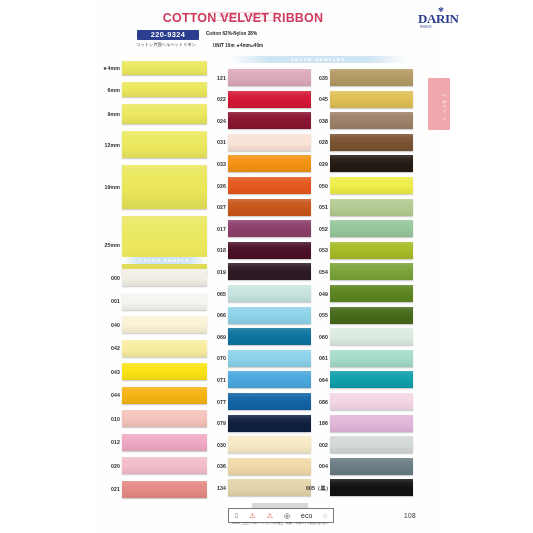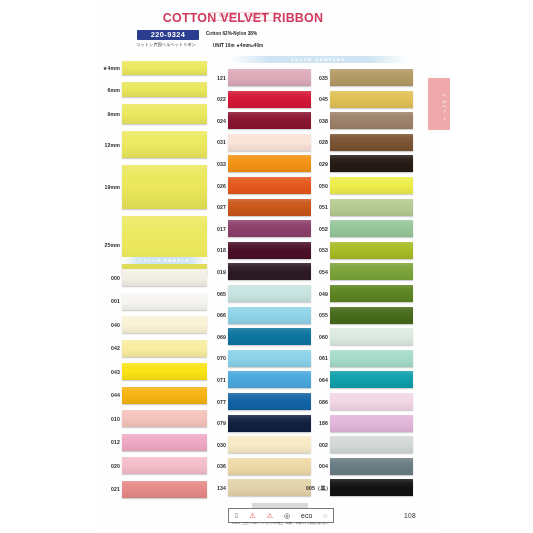--- a/index.html
+++ b/index.html
@@ -183,20 +183,25 @@
   <div class="hdr-banner">
     <span>VELVET RIBBON</span>
   </div>
   <div class="hdr-title">COTTON VELVET RIBBON</div>
 
   <div class="code-box">220-9324</div>
   <div class="code-jp">コットン片面ベルベットリボン</div>
   <div class="spec1">Cotton 62%-Nylon 38%</div>
   <div class="spec2">UNIT 10m  ★4mm⌀40m</div>
 
+  <div class="logo">
+    <div class="logo-star">✾</div>
+    <div class="logo-name">DARIN</div>
+    <div class="logo-sub">RIBBON</div>
+  </div>
 
   <div class="side-tab">
     <div class="side-tab-inner">ベルベット</div>
   </div>
 
   <div id="content">
       <div class="sw" style="left: 122px; top: 61px; width: 85px; height: 14px; background: rgb(235, 232, 95);">
         <div class="gl"></div>
       </div>
       <div class="row-label" style="left: 96px; width: 24px; top: 65px;">★4mm</div>

